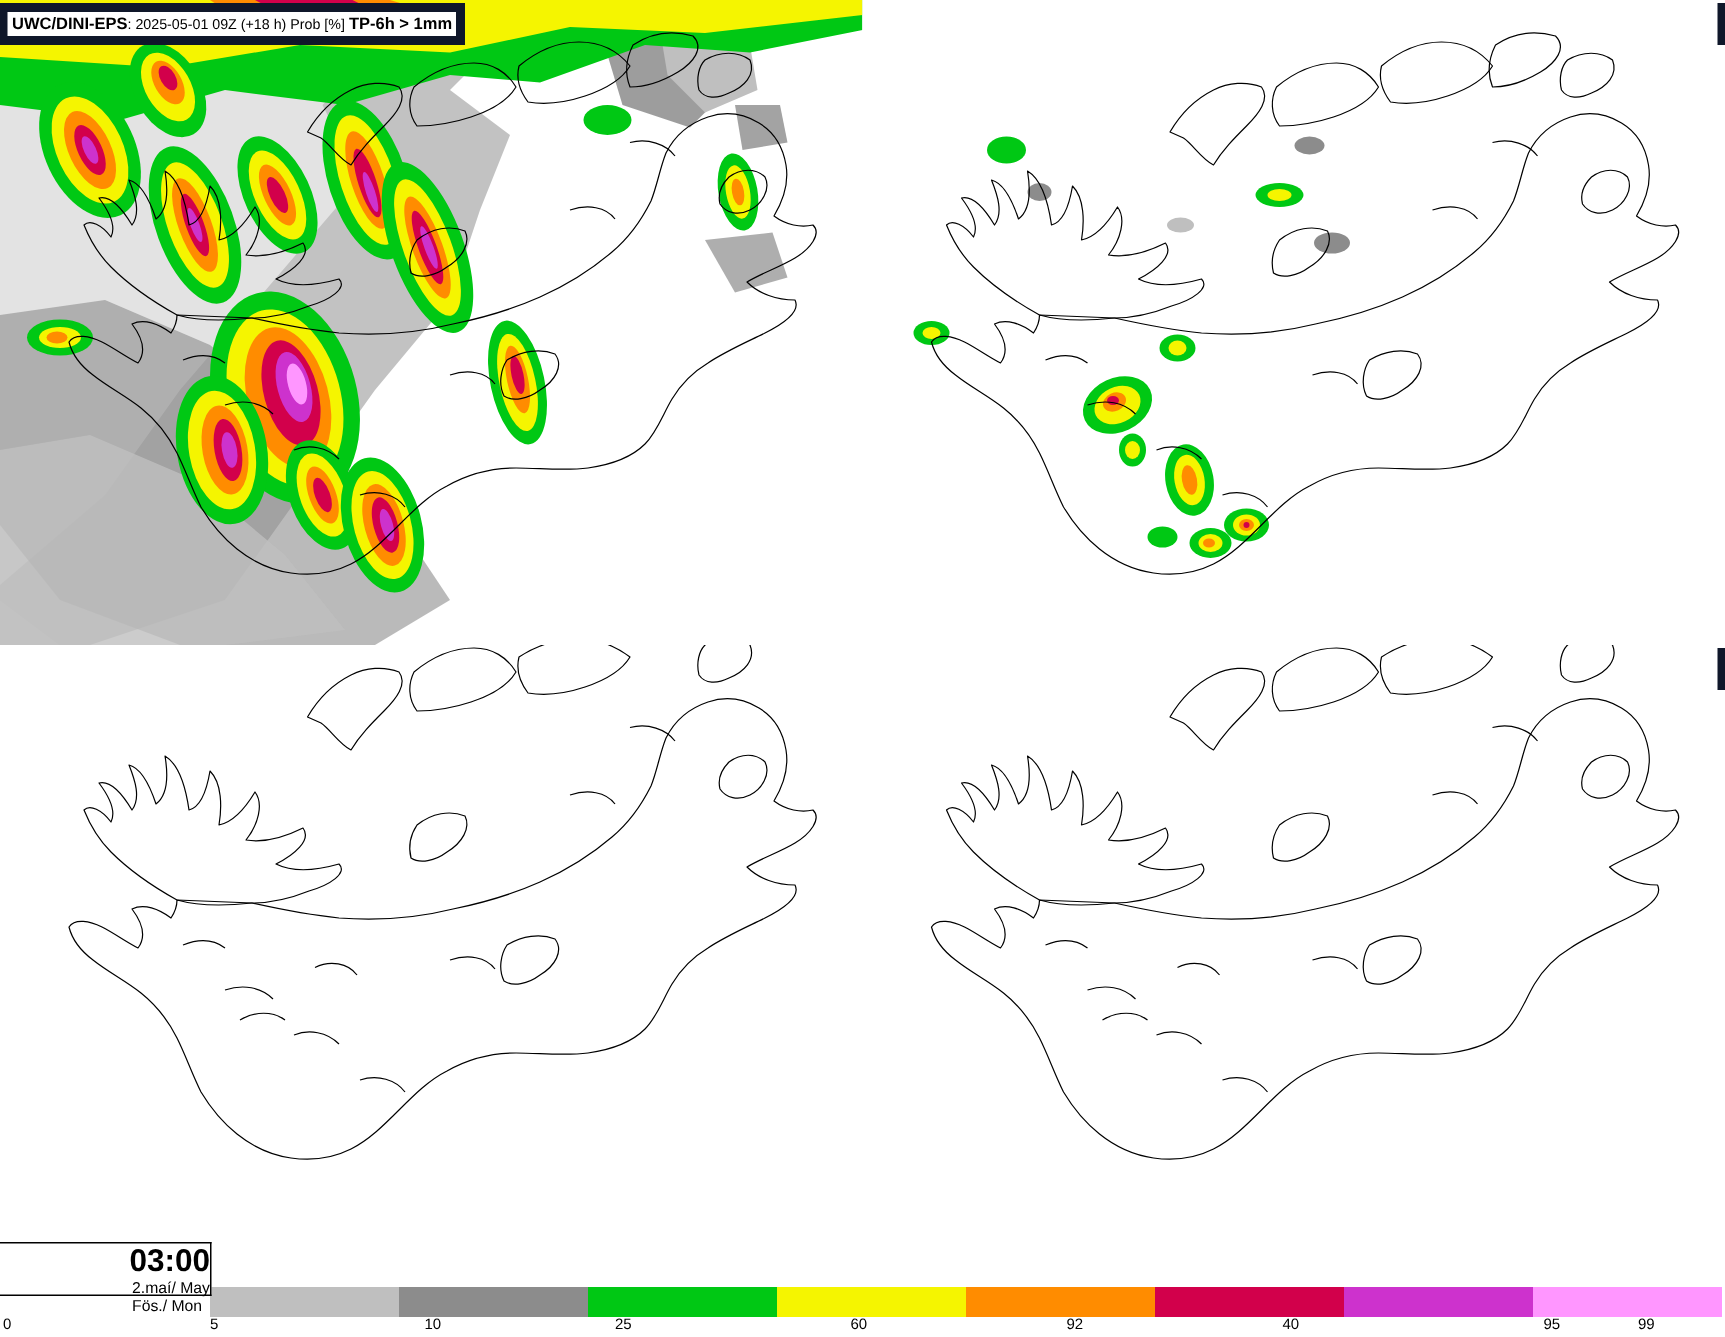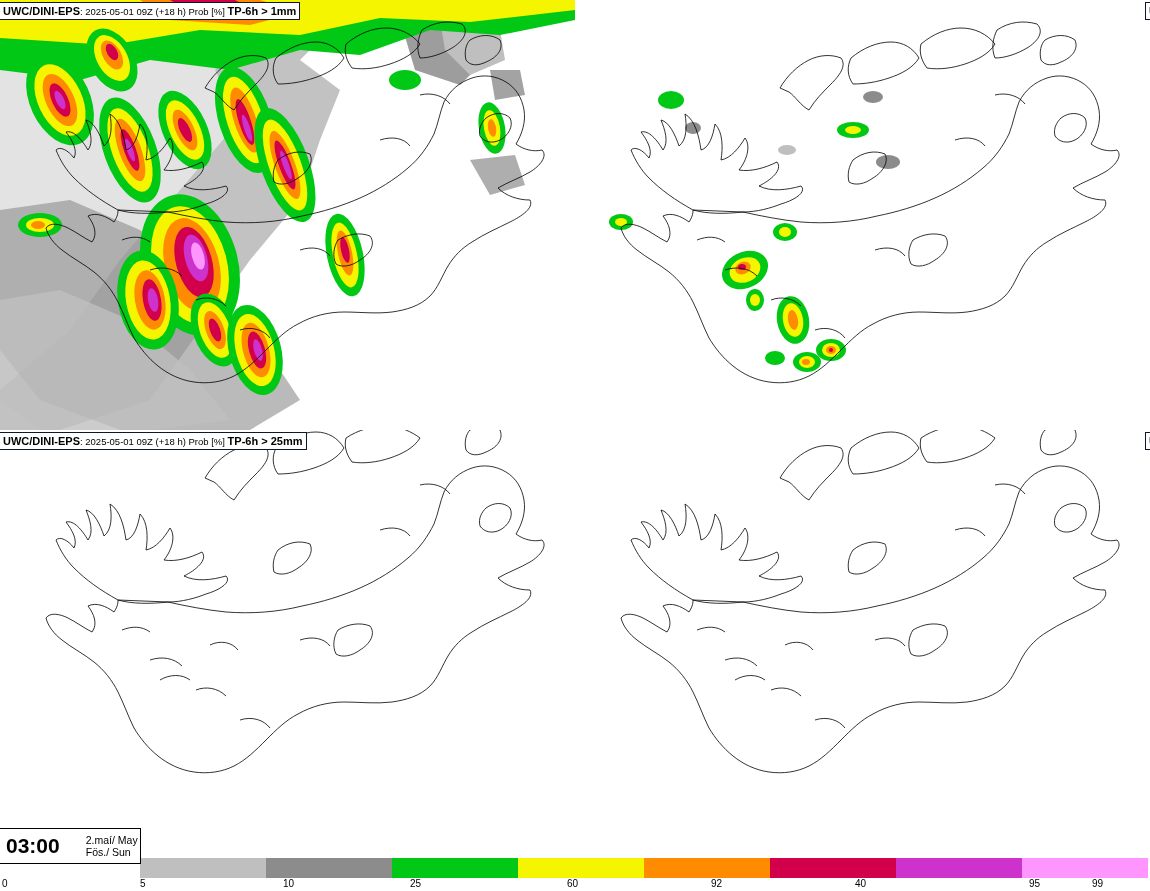--- a/index.html
+++ b/index.html
@@ -10,34 +10,34 @@
   }
   .grid{
     position:absolute;left:0;top:0;width:1150px;height:860px;
     display:grid;grid-template-columns:575px 575px;grid-template-rows:430px 430px;
   }
   .panel{position:relative;overflow:hidden;background:#ffffff;}
   .panel .mapwrap{position:absolute;left:0;top:0;width:575px;height:430px;}
   .panel svg{position:absolute;left:0;top:0;}
   .label{
     position:absolute;top:2px;z-index:40;
-    background:#ffffff;border:1px solid #0f172a;
+    background:#ffffff;border:6px solid #0f172a;
     padding:1px 3px 2px 3px;white-space:nowrap;line-height:11px;
   }
   .label.left{left:-1px;}
   .label.inset{left:570px;}
   .lb-model{font-size:11px;font-weight:bold;color:#000;}
   .lb-run{font-size:9.5px;color:#000;}
   .lb-thr{font-size:11px;font-weight:bold;color:#000;}
 
   
   .timebox{
     position:absolute;left:0;top:828px;width:140px;height:34px;
     background:#ffffff;border:1px solid #000;border-left:none;
-    display:flex;align-items:center;z-index:60;
+    display:flex;align-items:flex-end;z-index:60;flex-direction:column;
   }
   .timebox .tm{font-size:21px;font-weight:bold;margin-left:6px;letter-spacing:0px;}
   .timebox .dt{font-size:10.5px;margin-left:26px;line-height:12px;}
 
   
   .cbar-wrap{position:absolute;left:0;top:858px;width:1150px;height:33px;}
   .cbar{position:absolute;left:140px;top:0px;width:1008px;height:20px;display:flex;}
   .cbar div{height:20px;flex:1 1 0;}
   .ticks{position:absolute;left:0;top:20px;width:1150px;height:13px;}
   .ticks span{position:absolute;font-size:10px;color:#000;top:0px;}
@@ -271,23 +271,20 @@
           <path d="M196,260 C206,256 218,258 226,266"></path>
           <path d="M240,290 C252,286 264,290 270,298"></path>
           <path d="M300,210 C312,206 324,208 330,216"></path>
           <path d="M380,100 C392,96 404,98 410,106"></path>
           <path d="M420,55 C432,52 444,56 450,64"></path>
           <path d="M160,250 C170,244 182,244 190,250"></path>
           <path d="M210,215 C220,210 232,212 238,220"></path>
         </g>
       </svg>
     </div>
-    <div class="label left">
-      <span class="lb-model">UWC/DINI-EPS</span><span class="lb-run">: 2025-05-01 09Z (+18 h) Prob [%] </span><span class="lb-thr">TP-6h &gt; 25mm</span>
-    </div>
   </div>
 
   <div class="panel">
     <div class="mapwrap">
       <svg width="575" height="430" viewBox="0 0 575 430">
         <g fill="none" stroke="#000000" stroke-width="0.8" stroke-linejoin="round">
           <path d="M118,170 C100,160 86,150 74,138 C66,130 60,120 56,110 C60,106 68,110 74,118 C78,110 72,100 66,92 C74,90 82,100 88,110 C94,102 90,90 86,80 C94,82 100,94 104,106 C112,100 112,86 110,74 C120,80 124,96 126,110 C134,108 138,96 140,84 C148,92 148,108 146,120 C156,118 164,108 170,98 C176,106 172,120 164,130 C176,132 190,128 202,122 C208,130 196,140 184,146 C196,152 212,150 226,146 C232,152 220,160 206,164 C196,168 182,172 168,172 C150,174 132,174 118,170 Z"></path>
           <path d="M168,172 C186,176 206,180 226,182 C252,184 278,182 302,176 C322,172 342,166 360,158 C378,150 394,140 408,128 C420,118 428,106 434,94 C438,84 440,72 444,62 C450,50 460,42 472,38 C484,34 496,36 506,42 C516,48 522,58 524,70 C526,82 522,94 516,104 C524,110 534,112 542,110 C548,116 540,126 530,132 C520,138 508,142 498,148 C506,156 518,160 530,160 C534,168 522,176 510,182 C498,188 484,194 472,202 C462,208 454,216 448,226 C442,236 438,248 430,256 C420,266 406,270 392,272 C376,274 360,272 344,272 C328,272 312,276 298,284 C286,290 276,300 266,310 C256,320 246,330 234,336 C222,342 208,344 194,342 C180,340 168,334 158,326 C148,318 140,308 134,298 C128,286 124,274 118,262 C112,250 104,240 94,232 C84,224 72,218 62,210 C54,204 48,196 46,188 C50,182 60,184 68,188 C76,192 84,198 92,202 C98,194 94,184 88,176 C96,172 106,176 114,182 C118,176 118,172 118,170 Z"></path>
           <path d="M205,48 C212,36 222,26 234,20 C244,15 256,14 266,18 C272,26 264,36 256,44 C248,52 240,60 234,70 C226,66 220,56 214,52 Z"></path>
           <path d="M276,18 C288,8 302,2 316,2 C328,2 338,8 344,18 C338,28 326,34 314,38 C302,42 290,44 278,44 C272,36 272,26 276,18 Z"></path>
@@ -311,21 +308,21 @@
     <div class="label inset">
       <span class="lb-model">UWC/DINI-EPS</span>
     </div>
   </div>
 </div>
 
 <div class="timebox">
   <div class="tm">03:00</div>
   <div class="dt">
     <div>2.maí/ May</div>
-    <div>Fös./ Sun</div>
+    <div>Fös./ Mon</div>
   </div>
 </div>
 
 <div class="cbar-wrap">
   <div class="cbar">
     <div style="background:#bfbfbf"></div>
     <div style="background:#8c8c8c"></div>
     <div style="background:#00c814"></div>
     <div style="background:#f5f500"></div>
     <div style="background:#ff8c00"></div>

